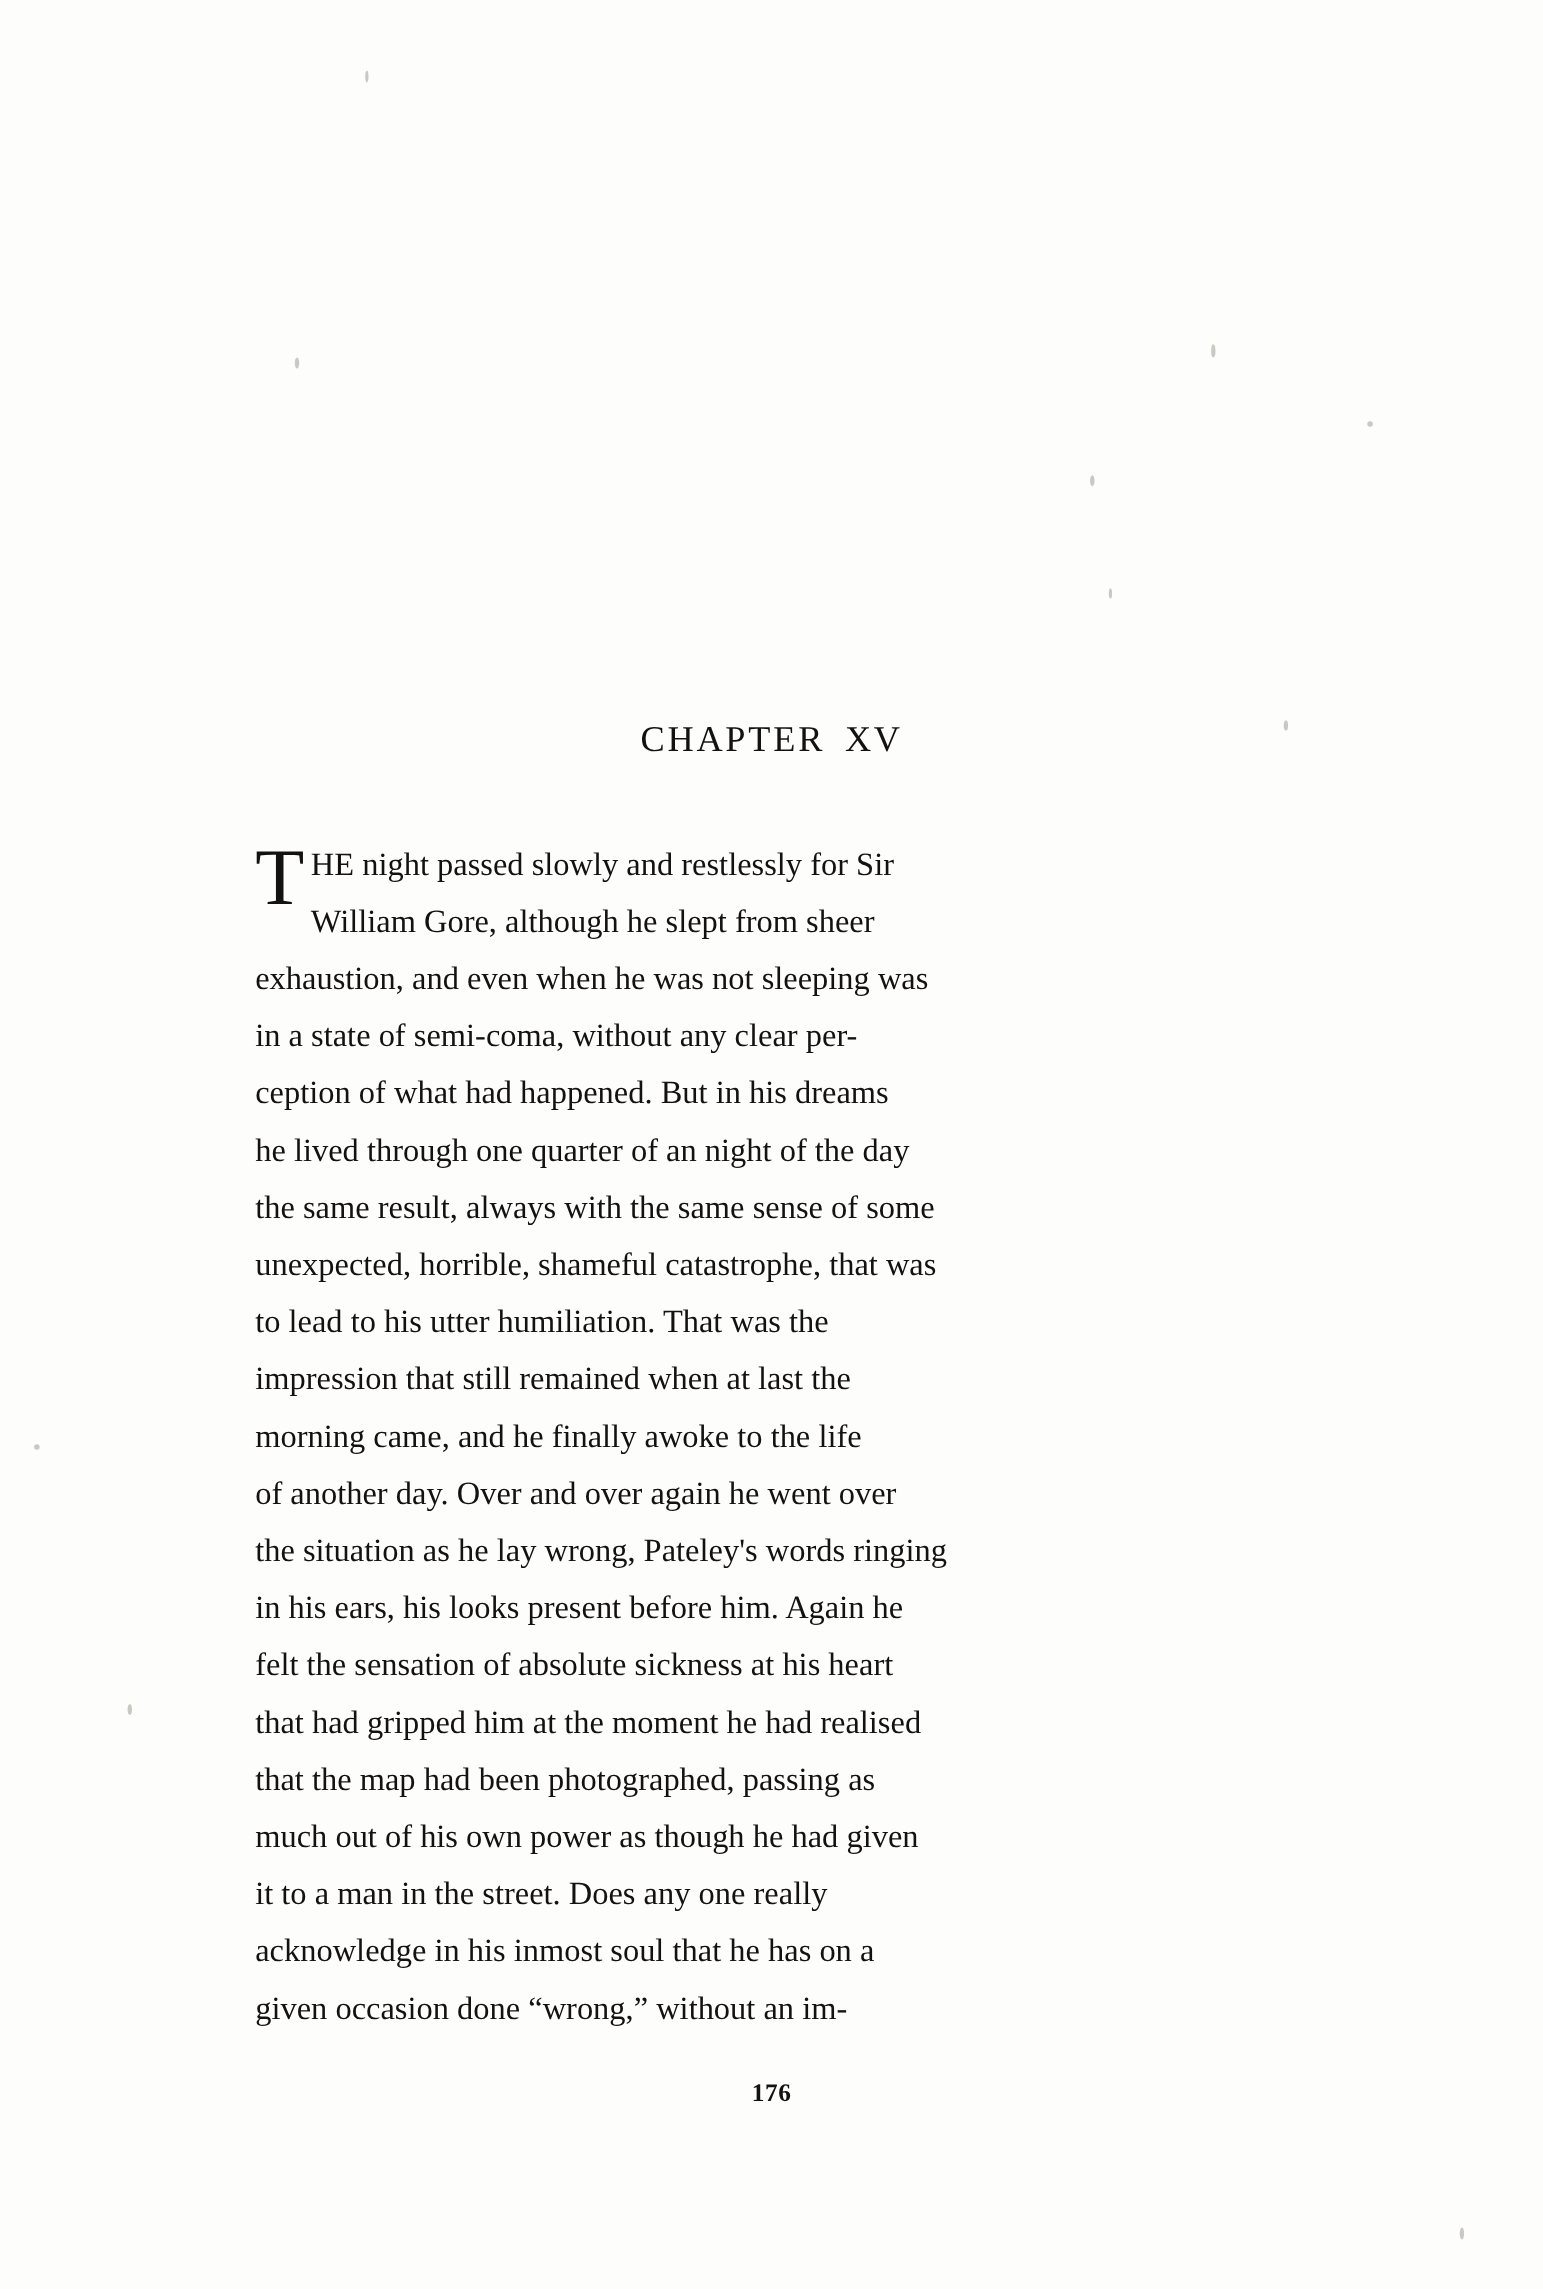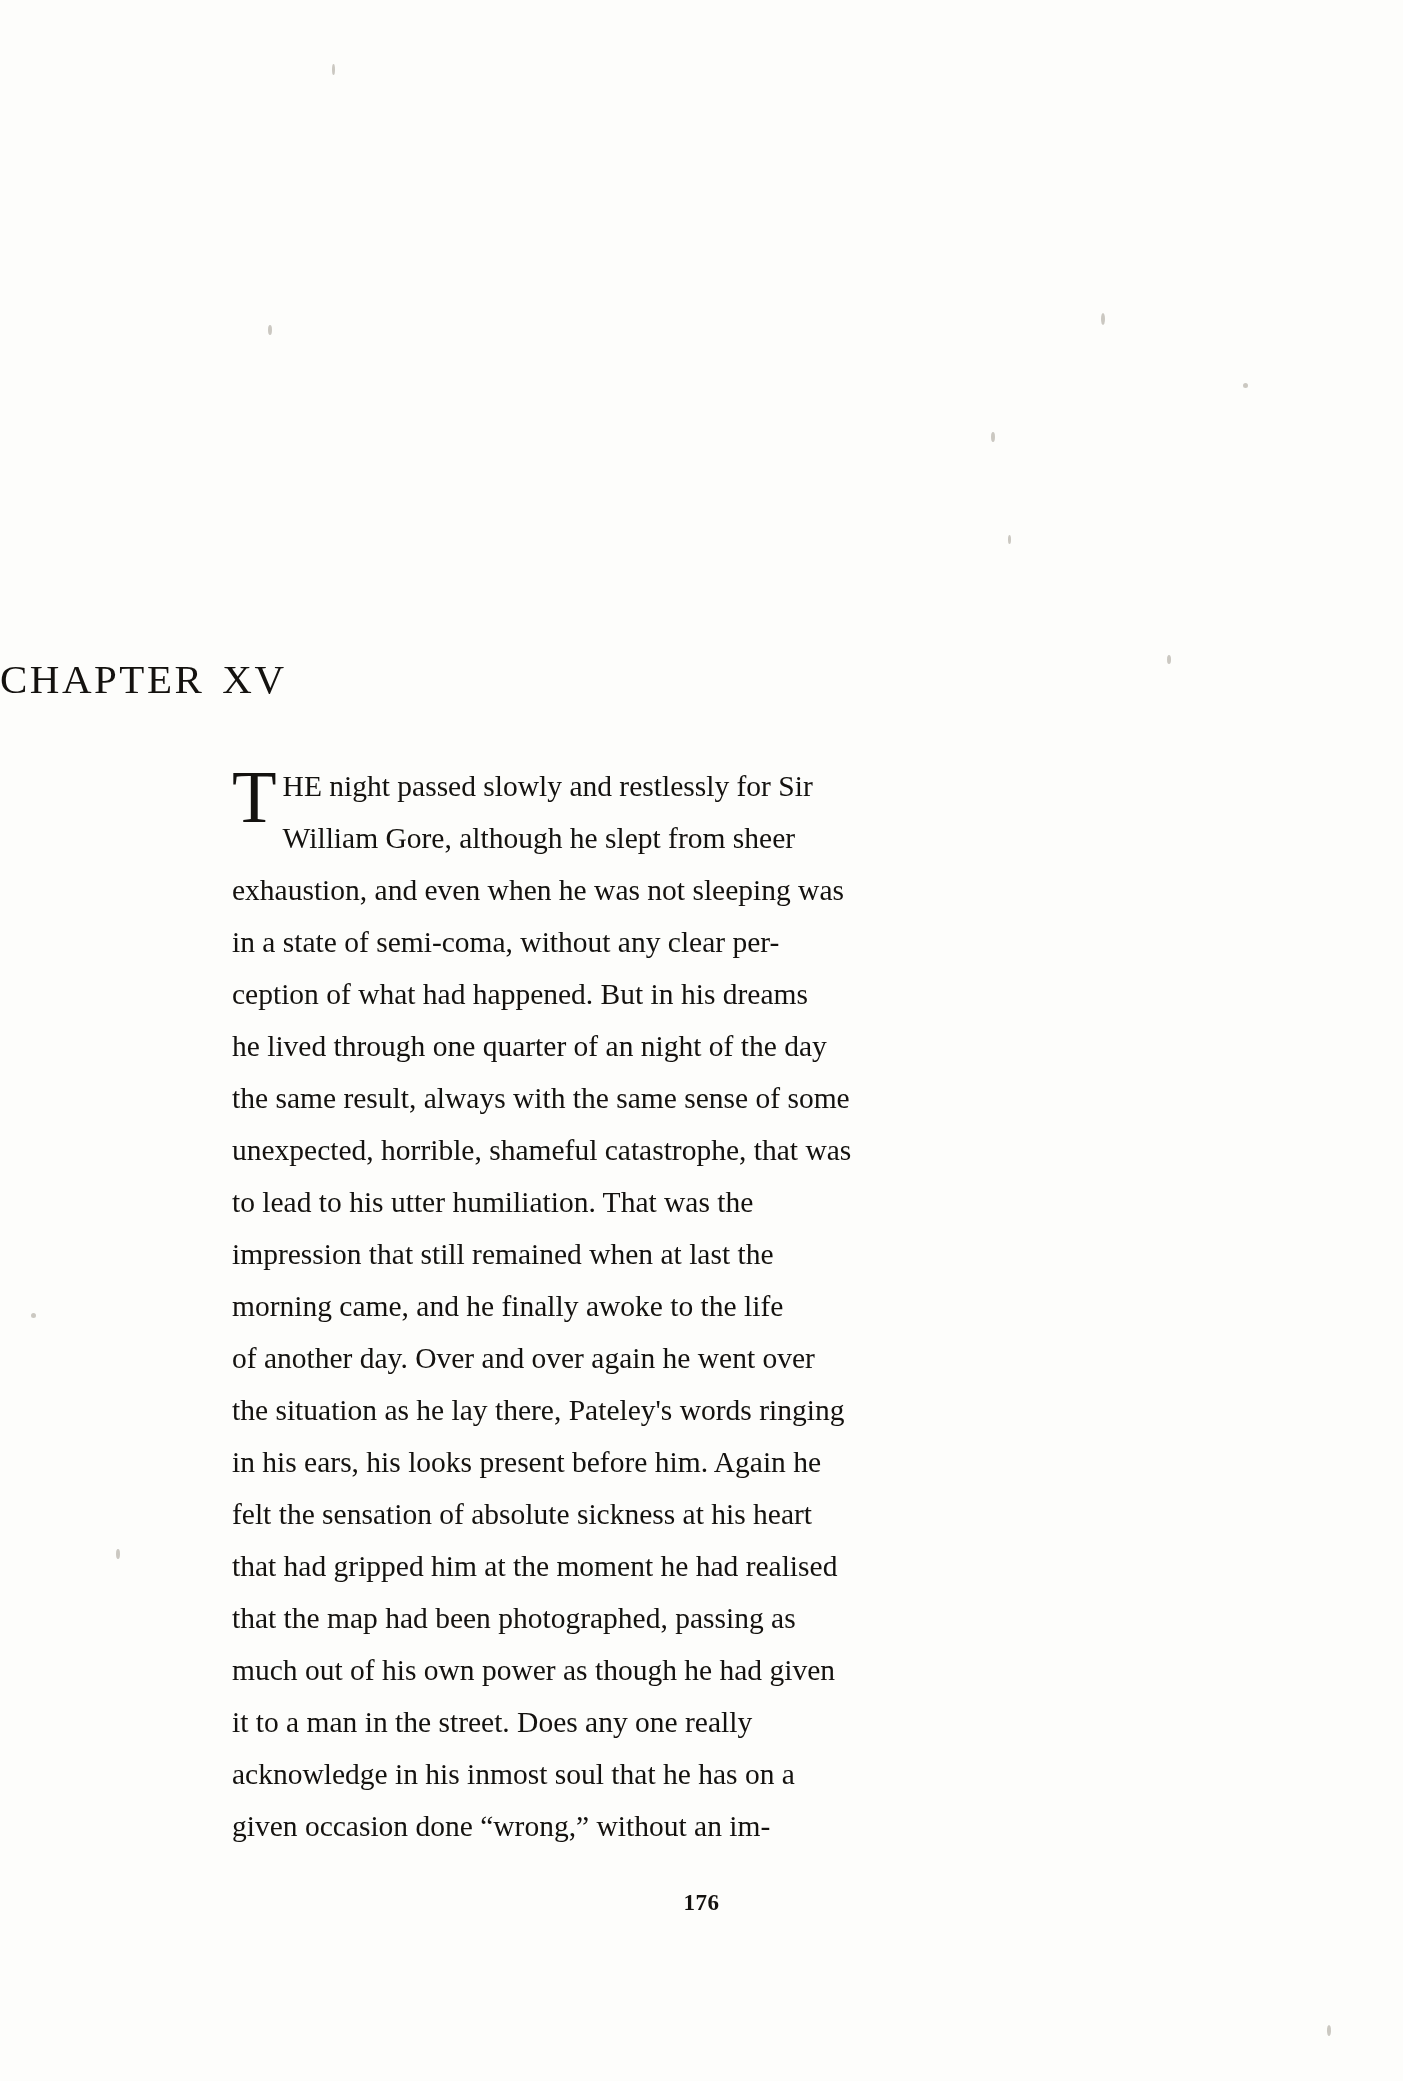--- a/index.html
+++ b/index.html
@@ -28,21 +28,22 @@
     background: #b9b6ae;
     border-radius: 50%;
     opacity: .75;
   }
 
   .chapter-heading {
     position: absolute;
     top: 655px;
     left: 0;
     width: 100%;
-    font-size: 41px;
+    text-align: center;
+    font-size: 33px;
     letter-spacing: 2.5px;
     font-family: "Liberation Serif", serif;
     color: #14120f;
   }
   .chapter-heading .ch-word { letter-spacing: 2.5px; }
   .chapter-heading .ch-num { margin-left: 18px; letter-spacing: 2.5px; }
 
   .body-block {
     position: absolute;
     top: 760px;
@@ -119,21 +120,21 @@
         <span class="line">exhaustion, and even when he was not sleeping was</span>
         <span class="line">in  a  state  of  semi-coma,  without  any  clear  per-</span>
         <span class="line">ception of what had happened.   But in his dreams</span>
         <span class="line">he lived through one quarter of an night of the day</span>
         <span class="line">the same result, always with the same sense of some</span>
         <span class="line">unexpected, horrible, shameful catastrophe, that was</span>
         <span class="line">to  lead  to  his  utter  humiliation.   That  was  the</span>
         <span class="line">impression  that  still  remained  when  at  last   the</span>
         <span class="line">morning  came,  and  he  finally  awoke  to  the  life</span>
         <span class="line">of another day.   Over and over again he went over</span>
-        <span class="line">the situation as he lay there, Pateley's words ringing</span>
+        <span class="line">the situation as he lay wrong, Pateley's words ringing</span>
         <span class="line">in his ears, his looks present before him.   Again he</span>
         <span class="line">felt  the  sensation  of  absolute  sickness  at  his  heart</span>
         <span class="line">that had gripped him at the moment he had realised</span>
         <span class="line">that  the  map  had  been  photographed,  passing  as</span>
         <span class="line">much out of his own power as though he had given</span>
         <span class="line">it  to  a  man  in  the  street.   Does  any  one  really</span>
         <span class="line">acknowledge  in  his  inmost  soul  that  he  has  on  a</span>
         <span class="line">given  occasion  done  “wrong,”  without  an  im-</span>
     </p>
   </div>

